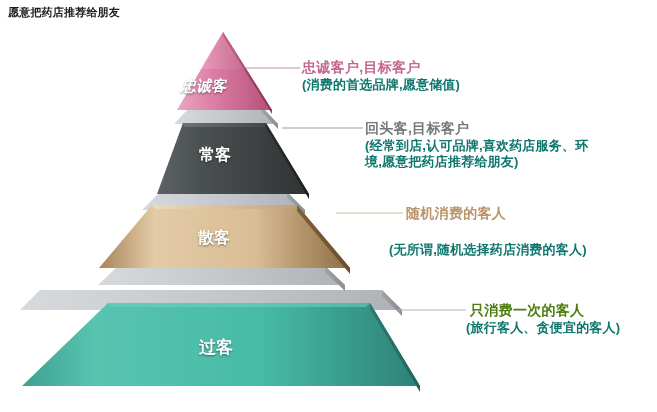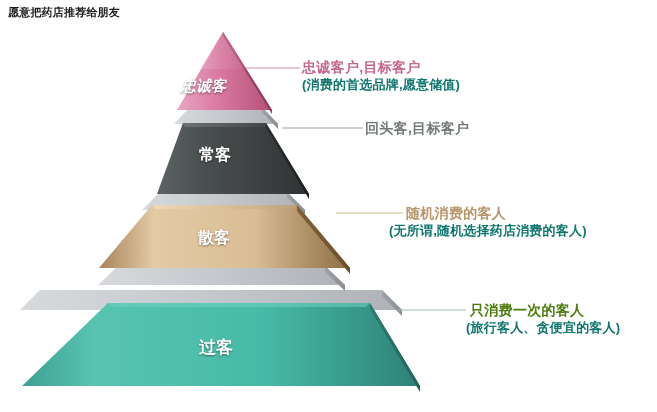--- a/index.html
+++ b/index.html
@@ -193,25 +193,29 @@
 
 <div class="callout" style="left:302px; top:53px;">
   <div class="headline" style="color:#c4678f;margin-top:6px;">忠诚客户,目标客户</div>
   <div class="detail">
     <span class="ln">(消费的首选品牌,愿意储值)</span>
   </div>
 </div>
 
 <div class="callout" style="left:365px; top:120px;">
   <div class="headline" style="color:#73787a;">回头客,目标客户</div>
+  <div class="detail">
+    <span class="ln">(经常到店,认可品牌,喜欢药店服务、环</span>
+    <span class="ln">境,愿意把药店推荐给朋友)</span>
+  </div>
 </div>
 
 <div class="callout" style="left:406px; top:205px;">
   <div class="headline" style="color:#b79469;">随机消费的客人</div>
-  <div class="detail" style="margin-left:-17px;">
+  <div class="detail" style="margin-left:-17px;margin-top:19px;">
     <span class="ln">(无所谓,随机选择药店消费的客人)</span>
   </div>
 </div>
 
 <div class="callout" style="left:470px; top:302px;">
   <div class="headline" style="color:#4d7c0f;">只消费一次的客人</div>
   <div class="detail" style="margin-left:-4px;">
     <span class="ln">(旅行客人、贪便宜的客人)</span>
   </div>
 </div>

